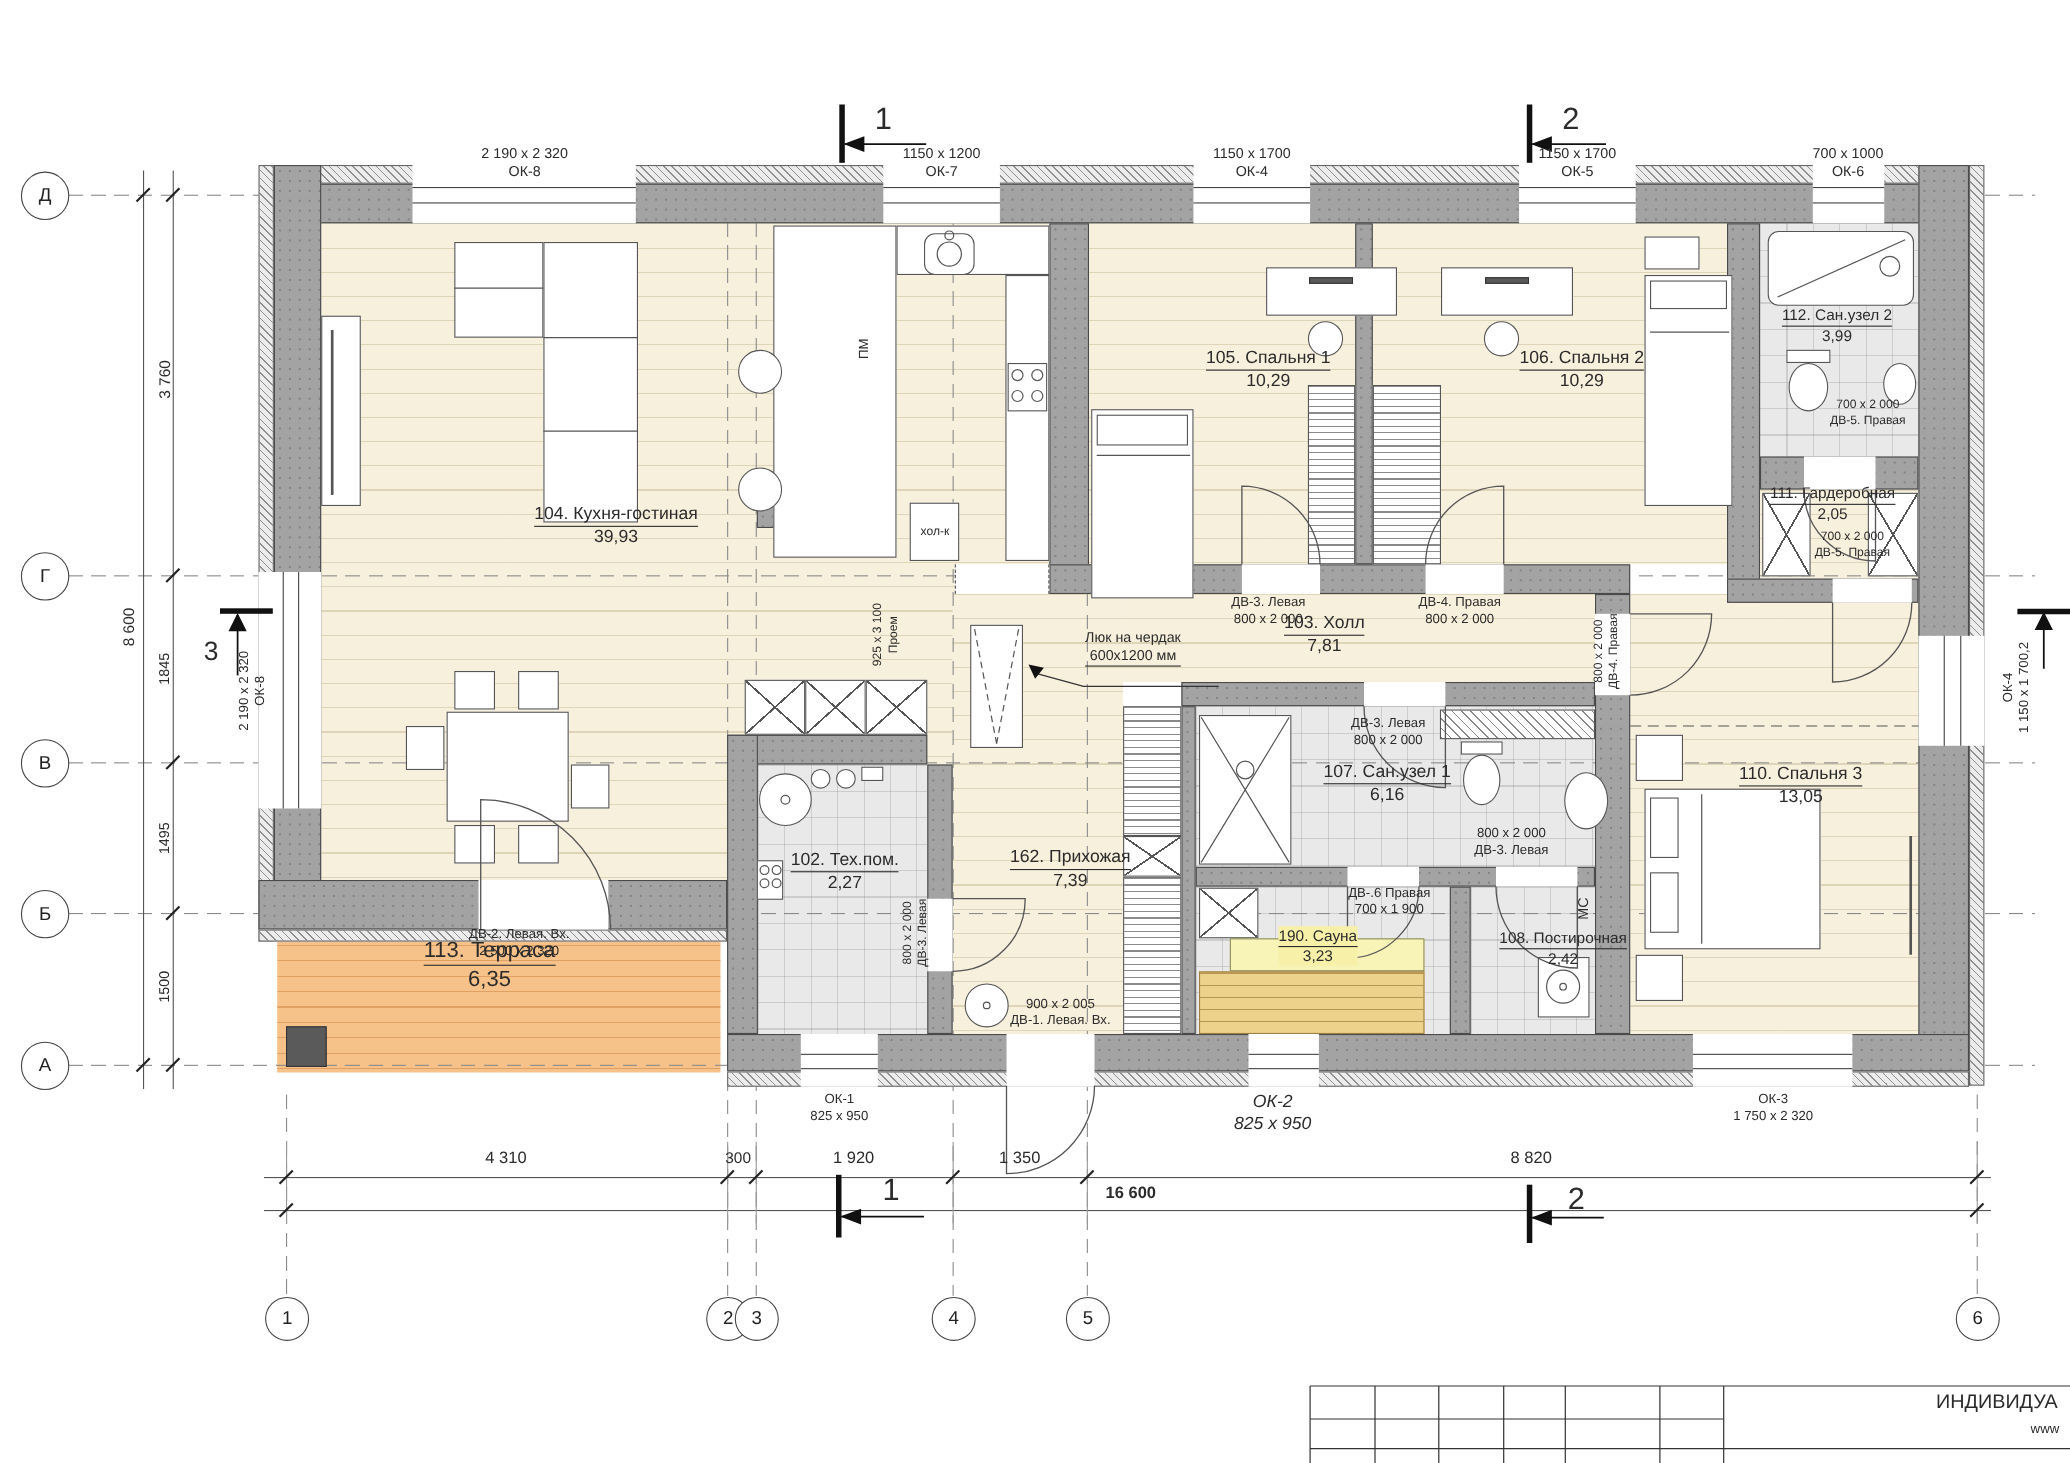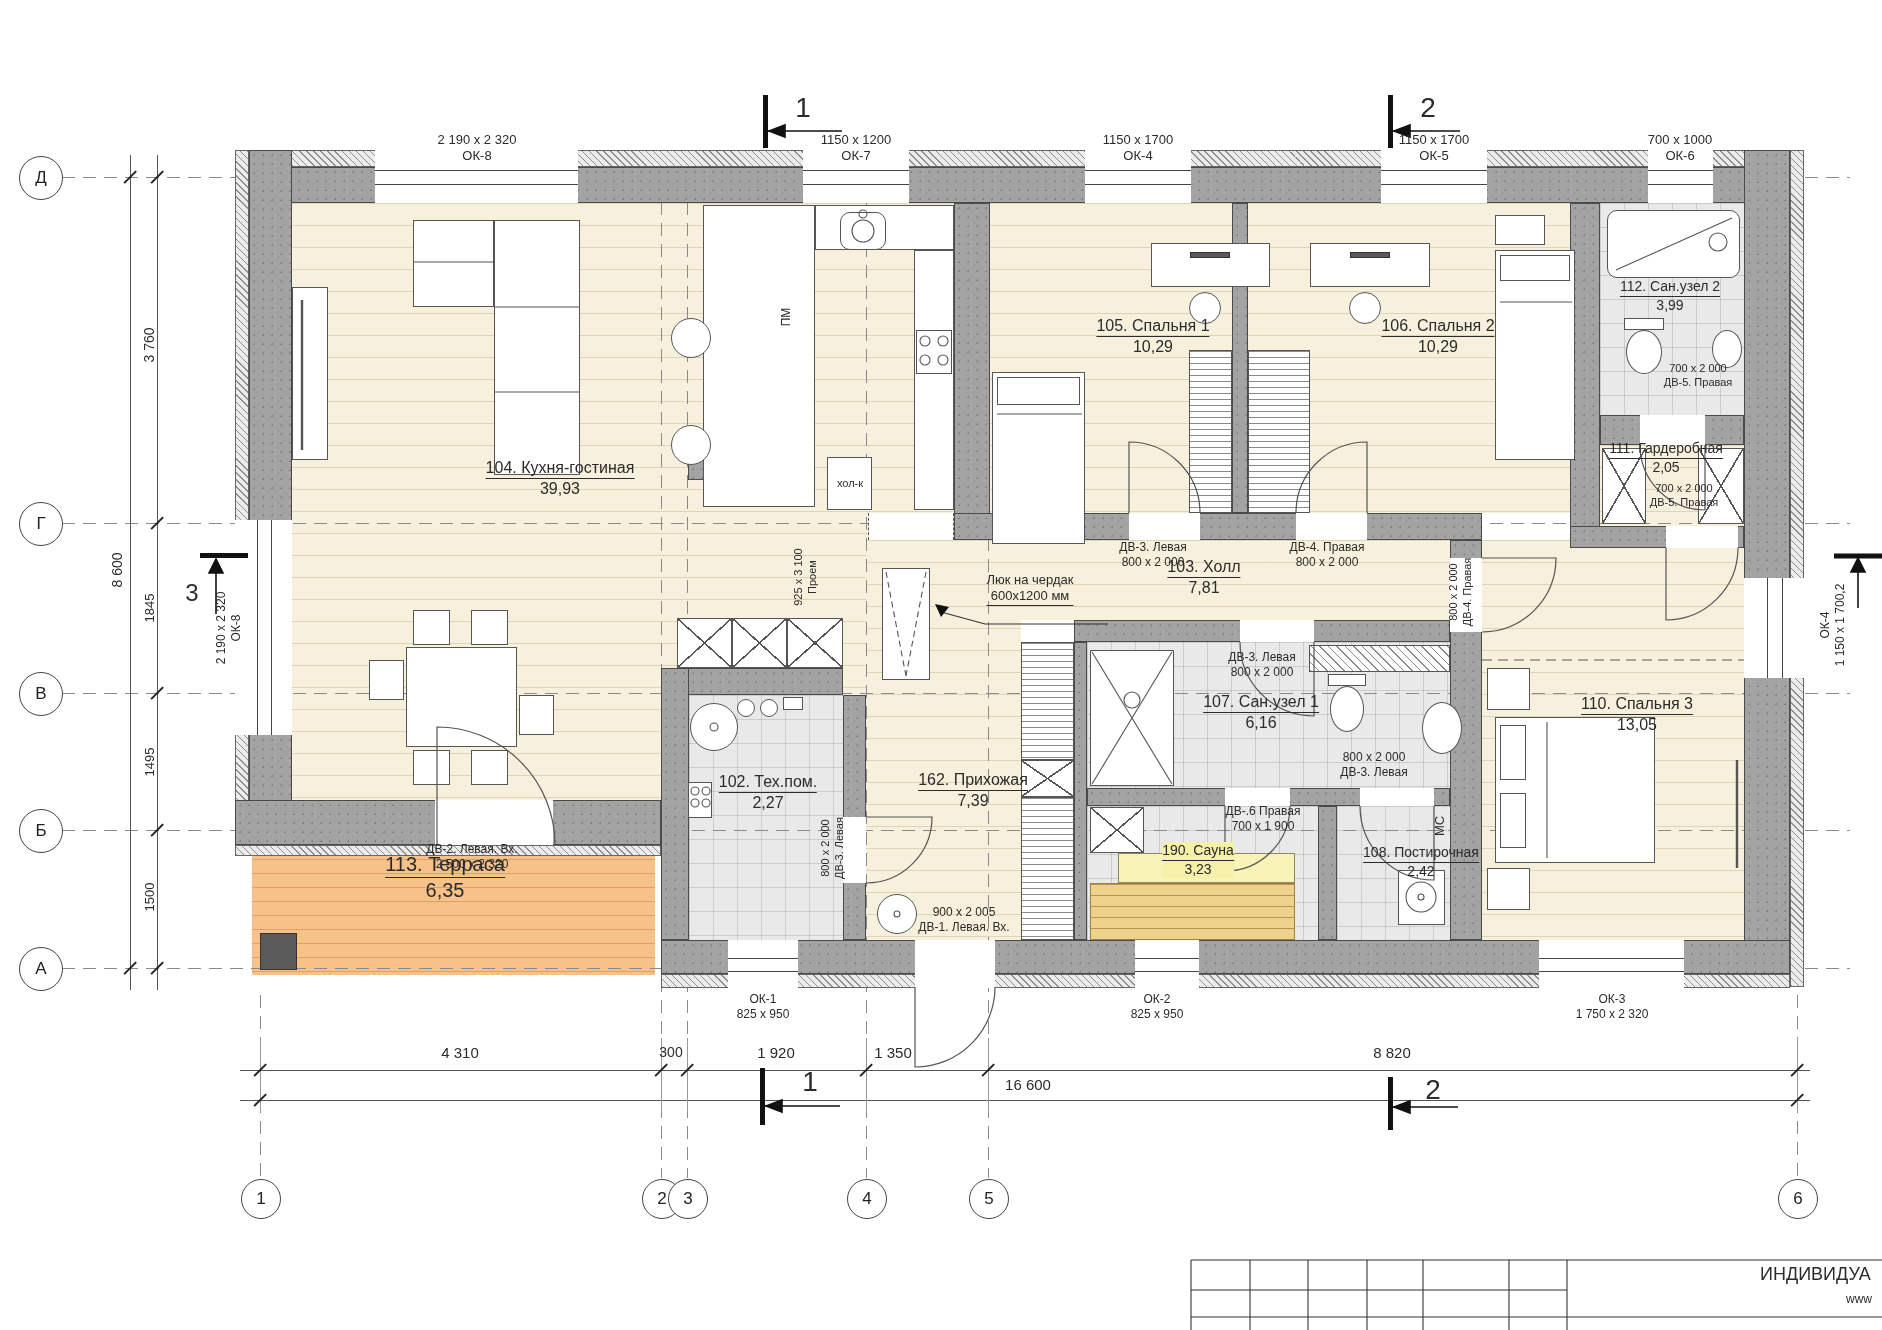--- a/index.html
+++ b/index.html
@@ -391,34 +391,34 @@
       </div>
       <div class="ann" style="left: 460px; top: 1044px; font-size: 15px; transform: translateX(-50%);">
         <span>4 310</span>
       </div>
       <div class="ann" style="left: 671px; top: 1044px; font-size: 14px; transform: translateX(-50%);">
         <span>300</span>
       </div>
       <div class="ann" style="left: 776px; top: 1044px; font-size: 15px; transform: translateX(-50%);">
         <span>1 920</span>
       </div>
-      <div class="ann" style="left: 893px; top: 1044px; font-size: 15px; transform: translateX(-50%);">
+      <div class="ann" style="left: 927px; top: 1044px; font-size: 15px; transform: translateX(-50%);">
         <span>1 350</span>
       </div>
       <div class="ann" style="left: 1392px; top: 1044px; font-size: 15px; transform: translateX(-50%);">
         <span>8 820</span>
       </div>
-      <div class="ann" style="left: 1028px; top: 1076px; font-size: 15px; transform: translateX(-50%);">
+      <div class="ann" style="left: 1028px; top: 1076px; font-size: 15px; transform: translateX(-50%); font-weight: bold;">
         <span>16 600</span>
       </div>
       <div class="ann" style="left: 763px; top: 992px; font-size: 12px; transform: translateX(-50%);">
         <span>ОК-1</span>
         <span>825 x 950</span>
       </div>
-      <div class="ann" style="left: 1157px; top: 992px; font-size: 12px; transform: translateX(-50%);">
+      <div class="ann" style="left: 1157px; top: 992px; font-size: 16px; transform: translateX(-50%); font-style: italic;">
         <span>ОК-2</span>
         <span>825 x 950</span>
       </div>
       <div class="ann" style="left: 1612px; top: 992px; font-size: 12px; transform: translateX(-50%);">
         <span>ОК-3</span>
         <span>1 750 x 2 320</span>
       </div>
       <div class="ann" style="left: 560px; top: 458px; font-size: 16px; transform: translateX(-50%);">
         <span>104. Кухня-гостиная</span>
         <span class="rule">39,93</span>

